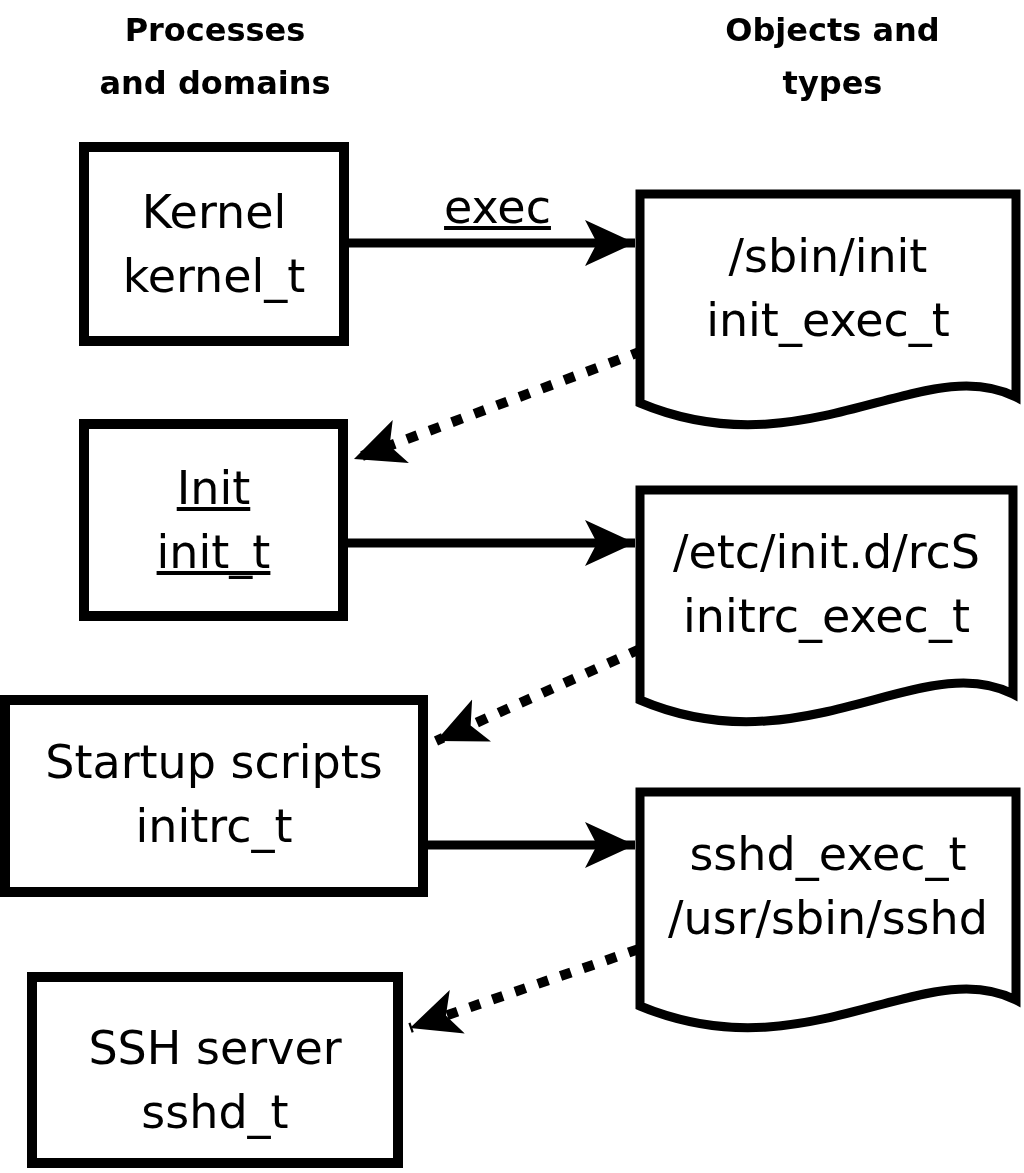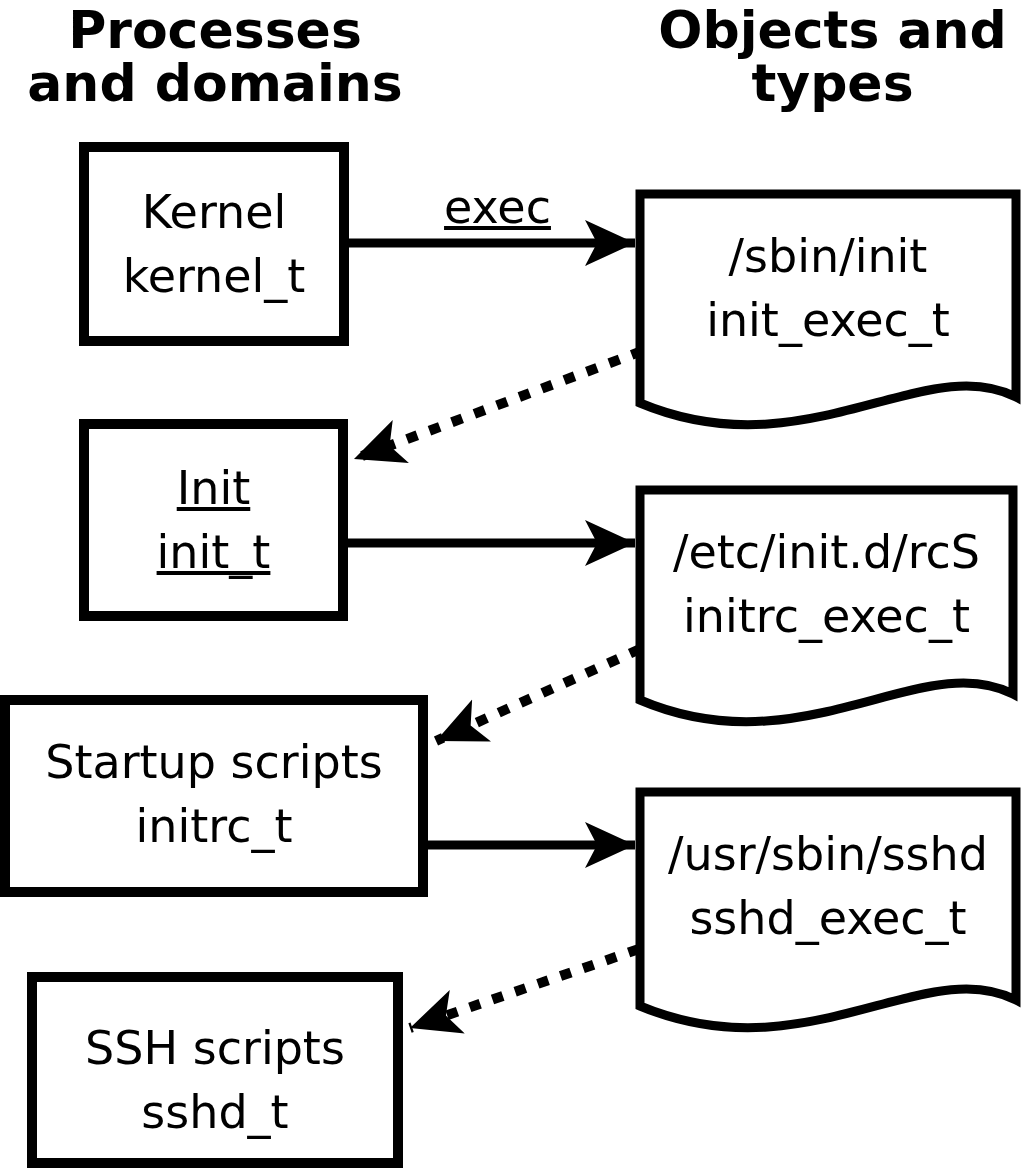--- a/index.html
+++ b/index.html
@@ -18,21 +18,21 @@
   }
   .shapes {
     position: absolute;
     left: 0;
     top: 0;
     width: 1024px;
     height: 1173px;
   }
   .col-header {
     position: absolute;
-    font-size: 52px;
+    font-size: 32px;
     font-weight: bold;
     line-height: 53px;
     text-align: center;
     white-space: nowrap;
   }
   .col-header span { display: block; }
   .node-label {
     position: absolute;
     display: flex;
     flex-direction: column;
@@ -97,32 +97,32 @@
   </div>
   <div class="node-label" style="left:84px; top:424px; width:259px; height:192px;text-decoration:underline;">
     <span>Init</span>
     <span>init_t</span>
   </div>
   <div class="node-label pad-top" style="left:5px; top:688px; width:418px; height:192px;">
     <span>Startup scripts</span>
     <span>initrc_t</span>
   </div>
   <div class="node-label pad-top" style="left:32px; top:977px; width:366px; height:186px;">
-    <span>SSH scripts</span>
+    <span>SSH server</span>
     <span>sshd_t</span>
   </div>
 
   <div class="node-label" style="left:640px; top:194px; width:376px; height:188px;">
     <span>/sbin/init</span>
     <span>init_exec_t</span>
   </div>
   <div class="node-label" style="left:640px; top:490px; width:373px; height:188px;">
     <span>/etc/init.d/rcS</span>
     <span>initrc_exec_t</span>
   </div>
   <div class="node-label" style="left:640px; top:792px; width:376px; height:188px;">
+    <span>sshd_exec_t</span>
     <span>/usr/sbin/sshd</span>
-    <span>sshd_exec_t</span>
   </div>
 
   <div class="edge-label" style="left:430px; top:182px; width:135px;text-decoration:underline;">exec</div>
 
 </div>
 
 </body></html>

